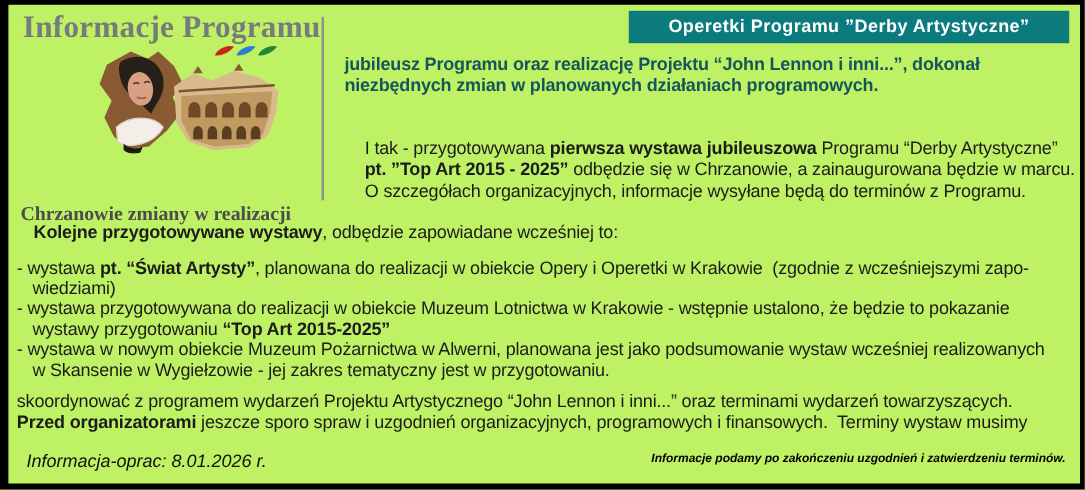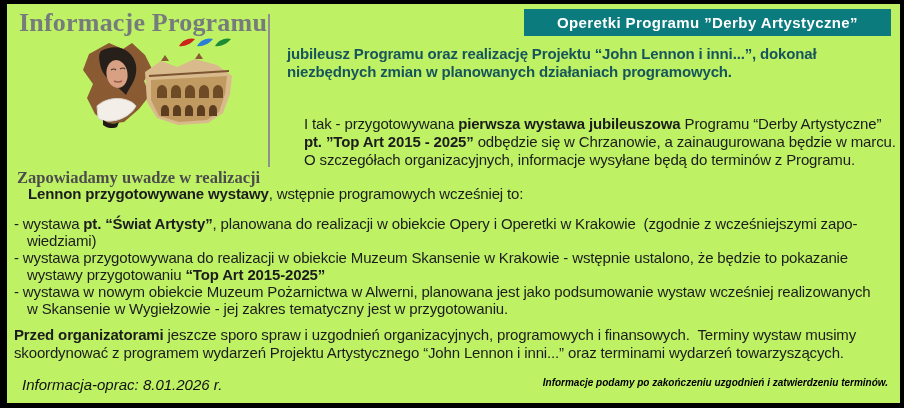--- a/index.html
+++ b/index.html
@@ -88,56 +88,56 @@
     </g>
     <g transform="translate(138,10)">
       <path d="M0 0 C3 -6 11 -9 16 -7 C12 -2 5 1 0 0 Z" fill="#2a7fd4"></path>
     </g>
     <g transform="translate(156,10)">
       <path d="M0 0 C3 -6 11 -9 16 -7 C12 -2 5 1 0 0 Z" fill="#1d8a34"></path>
     </g>
   </svg>
 
   <div class="abs tagline">
-    <div>Zapowiadamy uwadze w realizacji</div>
+    <div>Chrzanowie zmiany w realizacji</div>
   </div>
 
   <div class="abs divider"></div>
 
   <div class="abs banner" style="background:#0c7b7e">Operetki Programu ”Derby Artystyczne”</div>
 
   <div class="abs par teal-par">
       <div>jubileusz Programu oraz realizację Projektu “John Lennon i inni...”, dokonał</div>
       <div>niezbędnych zmian w planowanych działaniach programowych.</div>
     </div>
 
   <div class="abs par plan-par">
       <div><span>I tak - przygotowywana </span><span class="b">pierwsza wystawa jubileuszowa</span><span> Programu “Derby Artystyczne”</span></div>
       <div><span class="b">pt. ”Top Art 2015 - 2025”</span><span> odbędzie się w Chrzanowie, a zainaugurowana będzie w marcu.</span></div>
       <div>O szczegółach organizacyjnych, informacje wysyłane będą do terminów z Programu.</div>
     </div>
 
   <div class="abs par lead-par">
-      <div><span class="b">Lennon przygotowywane wystawy</span><span>, wstępnie programowych wcześniej to:</span></div>
+      <div><span class="b">Kolejne przygotowywane wystawy</span><span>, odbędzie zapowiadane wcześniej to:</span></div>
     </div>
 
   <div class="abs par list-item item1">
       <div><span>- wystawa </span><span class="b">pt. “Świat Artysty”</span><span>, planowana do realizacji w obiekcie Opery i Operetki w Krakowie  (zgodnie z wcześniejszymi zapo-</span></div>
       <div>wiedziami)</div>
     </div>
   <div class="abs par list-item item2">
-      <div>- wystawa przygotowywana do realizacji w obiekcie Muzeum Skansenie w Krakowie - wstępnie ustalono, że będzie to pokazanie</div>
+      <div>- wystawa przygotowywana do realizacji w obiekcie Muzeum Lotnictwa w Krakowie - wstępnie ustalono, że będzie to pokazanie</div>
       <div><span>wystawy przygotowaniu </span><span class="b">“Top Art 2015-2025”</span></div>
     </div>
   <div class="abs par list-item item3">
       <div>- wystawa w nowym obiekcie Muzeum Pożarnictwa w Alwerni, planowana jest jako podsumowanie wystaw wcześniej realizowanych</div>
       <div>w Skansenie w Wygiełzowie - jej zakres tematyczny jest w przygotowaniu.</div>
     </div>
 
   <div class="abs par przed-par">
+      <div>skoordynować z programem wydarzeń Projektu Artystycznego “John Lennon i inni...” oraz terminami wydarzeń towarzyszących.</div>
       <div><span class="b">Przed organizatorami</span><span> jeszcze sporo spraw i uzgodnień organizacyjnych, programowych i finansowych.  Terminy wystaw musimy</span></div>
-      <div>skoordynować z programem wydarzeń Projektu Artystycznego “John Lennon i inni...” oraz terminami wydarzeń towarzyszących.</div>
     </div>
 
   <div class="abs footer-left">Informacja-oprac: 8.01.2026 r.</div>
   <div class="abs footer-right">Informacje podamy po zakończeniu uzgodnień i zatwierdzeniu terminów.</div>
 
 </div>
 
 </body></html>

